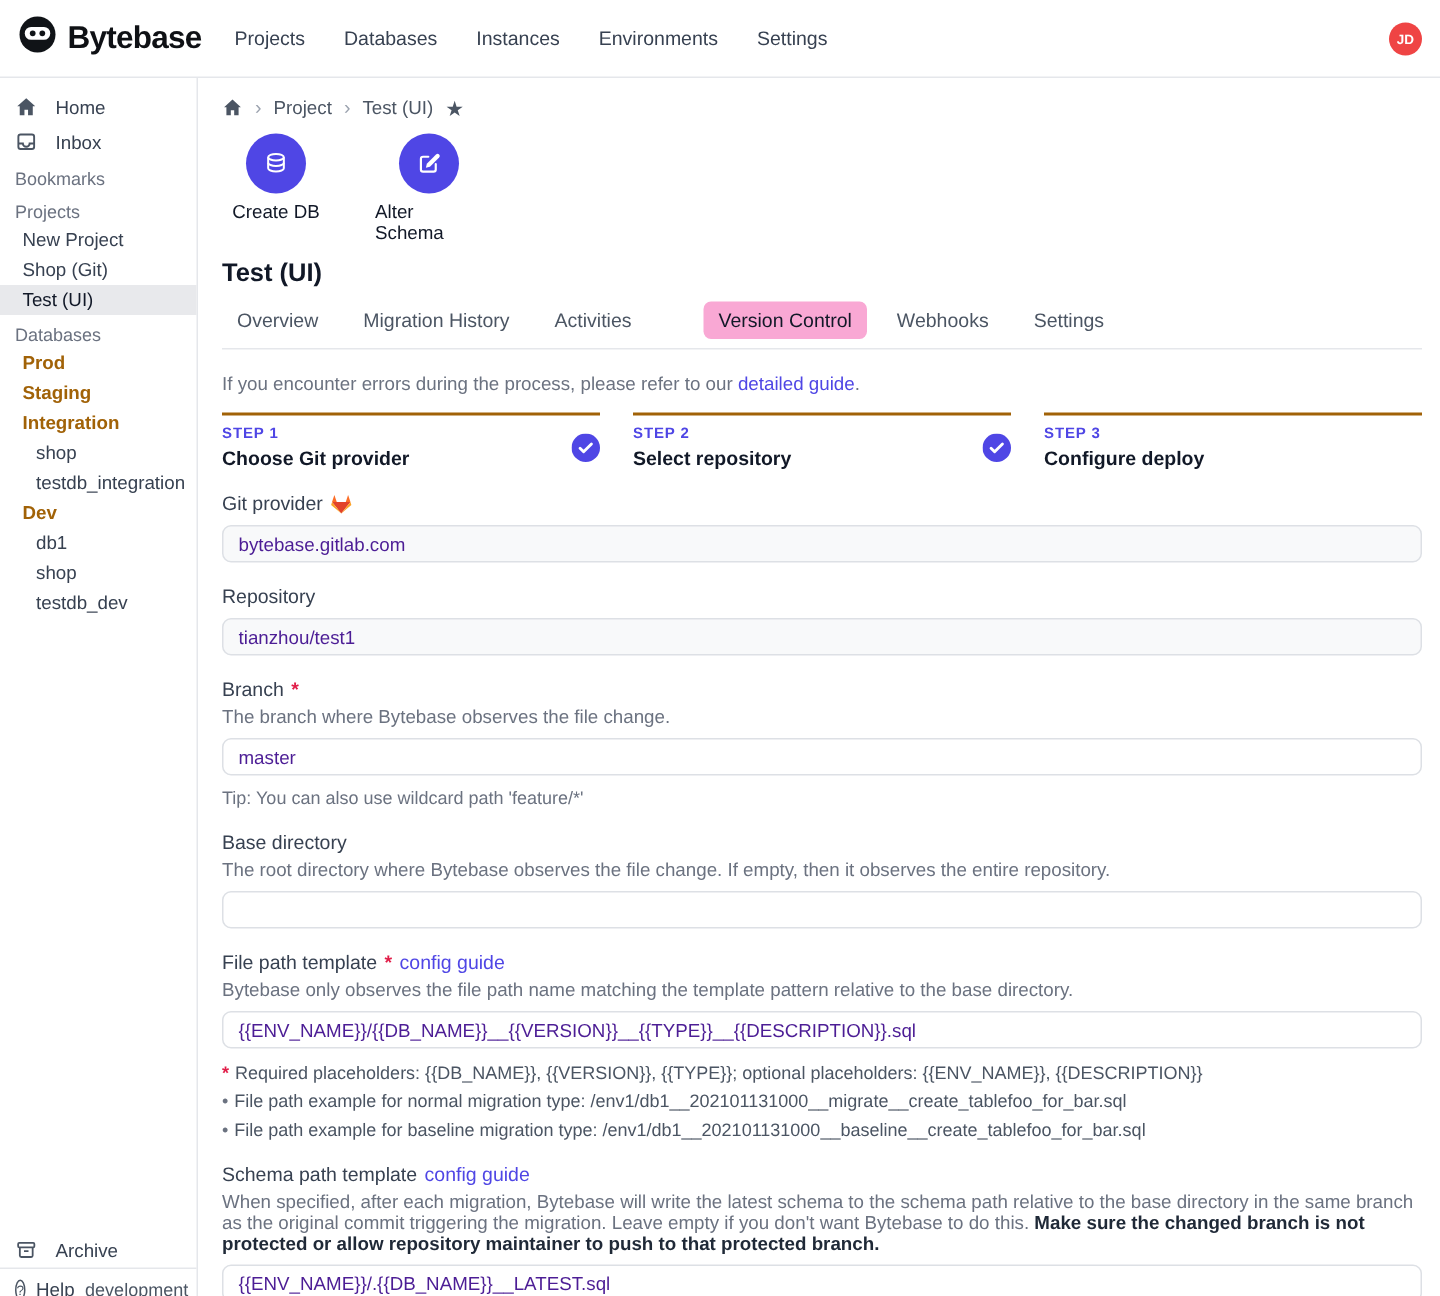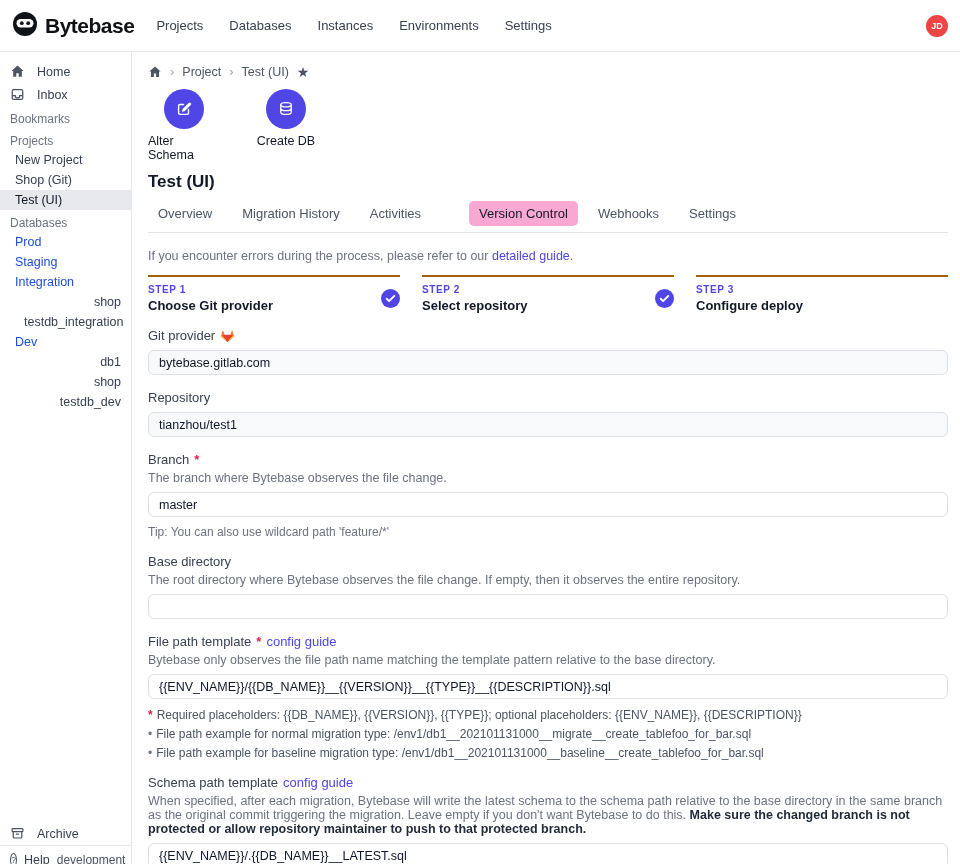--- a/index.html
+++ b/index.html
@@ -20,22 +20,22 @@
   .layout { display:flex; height:824px; }
 
   
   .sidebar { width:132px; border-right:1px solid #e5e7eb; display:flex; flex-direction:column;
     padding-top:8px; font-size:12.5px; color:#374151; }
   .side-item { display:flex; align-items:center; gap:12px; padding:4px 10px; cursor:pointer;text-align:right; }
   .side-item svg { flex:0 0 auto; color:#4b5563; }
   .side-section { color:#6b7280; font-size:12px; padding:6px 10px 2px 10px; }
   .side-link { padding:3px 10px 3px 15px; cursor:pointer; }
   .side-link.selected { background:#e8e9ec; color:#111827; }
-  .side-env { padding:3px 10px 3px 15px; font-weight:400; color:#1d4ed8; cursor:pointer; }
-  .side-db { padding:3px 10px 3px 24px; cursor:pointer;text-align:right; }
+  .side-env { padding:3px 10px 3px 15px; font-weight:700; color:#a16207; cursor:pointer; }
+  .side-db { padding:3px 10px 3px 24px; cursor:pointer; }
   .side-spacer { flex:1; }
   .side-bottom { padding-bottom:2px; }
   .help-row { border-top:1px solid #e5e7eb; display:flex; align-items:center; gap:7px;
     padding:7px 10px; }
   .help-label { cursor:pointer; }
   .env-badge { margin-left:auto; color:#4b5563; font-size:12px; }
   .qmark { width:14px; height:14px; border:1.3px solid #4b5563; border-radius:50%;
     font-size:9px; display:flex; align-items:center; justify-content:center; color:#4b5563; }
 
   
@@ -70,21 +70,21 @@
   .step-label { font-size:10px; font-weight:700; letter-spacing:.6px; color:#4f46e5; text-transform:uppercase; }
   .step-title { font-size:13px; font-weight:600; color:#111827; margin-top:3px; }
   .check { width:19px; height:19px; }
 
   .field { margin-top:15px; }
   .f-label-row { display:flex; align-items:center; gap:5px; font-size:13px; font-weight:500; color:#374151; }
   .req { color:#e11d48; font-weight:700; }
   .f-desc { font-size:12.5px; color:#6b7280; margin-top:4px; }
   .f-desc b { color:#1f2937; font-weight:700; }
   .box { display:block; width:100%; height:25px; margin-top:7px; border:1px solid #dde0e5;
-    border-radius:6px; padding:0 10px; font-size:12.5px; color:#0f172a; background:#fff; outline:none;
+    border-radius:6px; padding:0 10px; font-size:12.5px; color:#4c1d95; background:#fff; outline:none;
     font-family:"Liberation Sans", sans-serif; }
   .box.dim { background:#f8f9fa; }
   .tip { font-size:12px; color:#6b7280; margin-top:8px; }
   .notes { margin-top:9px; display:flex; flex-direction:column; gap:5px; }
   .note { font-size:12px; color:#4b5563; }
   .note .marker { margin-right:4px; color:#6b7280; }
   .note .marker.req { color:#e11d48; }
 </style>
 </head>
 <body>
@@ -174,36 +174,36 @@
         <span class="crumb-sep">›</span>
         <span class="crumb">Project</span>
         <span class="crumb-sep">›</span>
         <span class="crumb">Test (UI)</span>
         <span class="crumb-star">★</span>
       </div>
 
       <div class="quick-actions">
         <div class="qa">
           <div class="qa-circle">
-            <svg width="18" height="18" viewBox="0 0 20 20" fill="none" stroke="#fff" stroke-width="1.6" stroke-linecap="round" stroke-linejoin="round">
-                <path d="M9.5 5H5.6A1.6 1.6 0 0 0 4 6.6v7.8A1.6 1.6 0 0 0 5.6 16h7.8a1.6 1.6 0 0 0 1.6-1.6v-3.9"></path>
-                <path d="M15.2 3.3a1.6 1.6 0 0 1 2.3 2.3l-6.8 6.8-3 .7.7-3z" fill="#fff" stroke="none"></path>
-              </svg>
-          </div>
-          <span class="qa-label">Alter Schema</span>
-        </div>
-        <div class="qa">
-          <div class="qa-circle">
             <svg width="18" height="18" viewBox="0 0 20 20" fill="none" stroke="#fff" stroke-width="1.5">
                 <ellipse cx="10" cy="5.3" rx="5.8" ry="2.4"></ellipse>
                 <path d="M4.2 5.3v4.1c0 1.3 2.6 2.4 5.8 2.4s5.8-1.1 5.8-2.4V5.3"></path>
                 <path d="M4.2 9.4v4.1c0 1.3 2.6 2.4 5.8 2.4s5.8-1.1 5.8-2.4V9.4"></path>
               </svg>
           </div>
           <span class="qa-label">Create DB</span>
+        </div>
+        <div class="qa">
+          <div class="qa-circle">
+            <svg width="18" height="18" viewBox="0 0 20 20" fill="none" stroke="#fff" stroke-width="1.6" stroke-linecap="round" stroke-linejoin="round">
+                <path d="M9.5 5H5.6A1.6 1.6 0 0 0 4 6.6v7.8A1.6 1.6 0 0 0 5.6 16h7.8a1.6 1.6 0 0 0 1.6-1.6v-3.9"></path>
+                <path d="M15.2 3.3a1.6 1.6 0 0 1 2.3 2.3l-6.8 6.8-3 .7.7-3z" fill="#fff" stroke="none"></path>
+              </svg>
+          </div>
+          <span class="qa-label">Alter Schema</span>
         </div>
       </div>
 
       <div class="page-title">Test (UI)</div>
 
       <div class="tabbar">
         <span class="tab">Overview</span>
         <span class="tab">Migration History</span>
         <span class="tab">Activities</span>
         <span class="tab active">Version Control</span>

